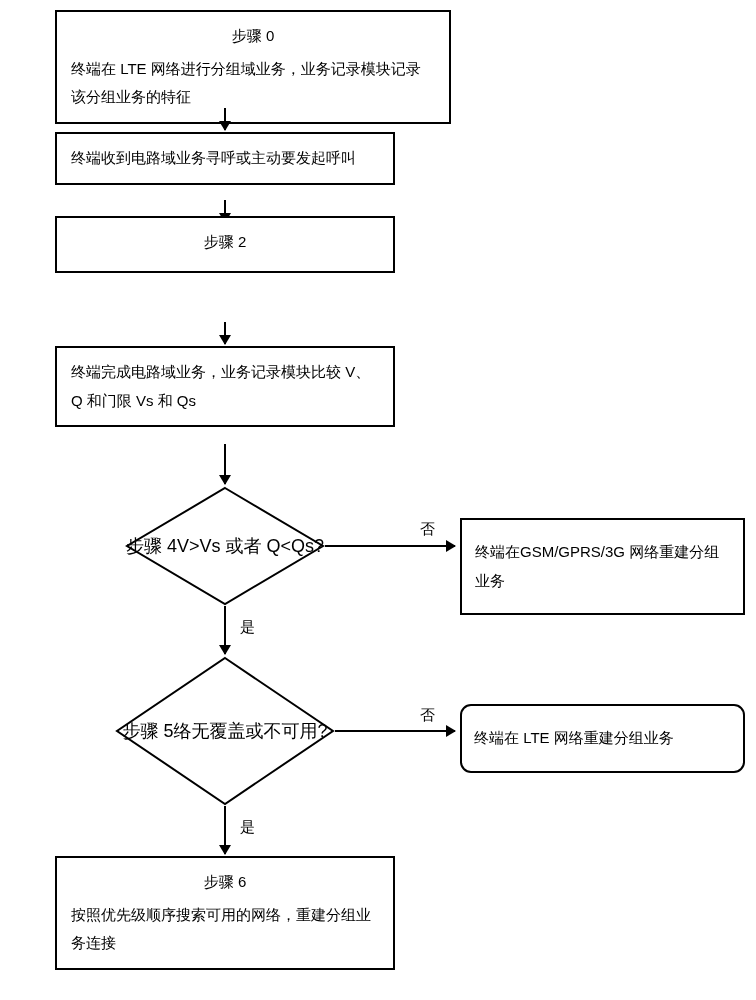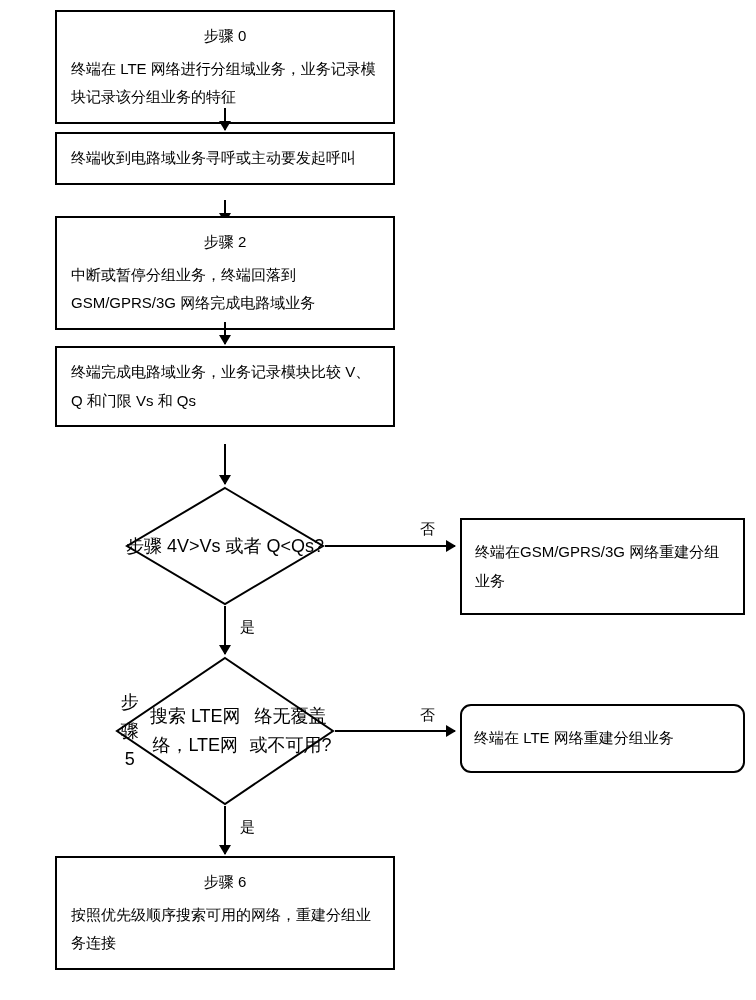--- a/index.html
+++ b/index.html
@@ -84,34 +84,33 @@
       border-left: 10px solid #000;
     }
     .label {
       position: absolute;
       font-size: 15px;
     }
   </style>
 </head>
 <body>
 
-<div class="box" style="left:55px; top:10px; width:340px;">
+<div class="box" style="left:55px; top:10px; width:396px;">
   <div class="title">步骤 0</div>
   <div>终端在 LTE 网络进行分组域业务，业务记录模块记录该分组业务的特征</div>
 </div>
 <div class="arrow-v" style="left:224px; top:108px; height:22px;"></div>
 
 <div class="box" style="left:55px; top:132px; width:340px;">
   <div>终端收到电路域业务寻呼或主动要发起呼叫</div>
 </div>
 <div class="arrow-v" style="left:224px; top:200px; height:22px;"></div>
 
 <div class="box" style="left:55px; top:216px; width:340px;">
   <div class="title">步骤 2</div>
-  <div>中断或暂停分组业务，终端回落到GSM/GPRS/3G 网络完成电路域业务</div>
 </div>
 <div class="arrow-v" style="left:224px; top:322px; height:22px;"></div>
 
 <div class="box" style="left:55px; top:346px; width:340px;">
   <div>终端完成电路域业务，业务记录模块比较 V、Q 和门限 Vs 和 Qs</div>
 </div>
 <div class="arrow-v" style="left:224px; top:444px; height:40px;"></div>
 
 <div class="diamond-wrap" style="left:125px; top:486px;">
   <div class="diamond">
@@ -134,21 +133,20 @@
 <div class="arrow-v" style="left:224px; top:606px; height:48px;"></div>
 <div class="label" style="left:240px; top:618px;">是</div>
 
 <div class="diamond-wrap" style="left:115px; top:656px;">
   <div class="diamond diamond5">
     <svg viewBox="0 0 220 150">
       <polygon points="110,2 218,75 110,148 2,75" fill="#fff" stroke="#000" stroke-width="2"></polygon>
     </svg>
     <div class="diamond-text">
       <div>步骤 5</div>
-      <div>搜索 LTE网络，LTE网</div>
       <div>络无覆盖或不可用?</div>
     </div>
   </div>
 </div>
 
 <div class="arrow-h" style="left:335px; top:730px; width:120px;"></div>
 <div class="label" style="left:420px; top:706px;">否</div>
 <div class="box" style="left:460px; top:704px; width:285px; padding:18px 12px;border-radius:11px;">
   <div>终端在 LTE 网络重建分组业务</div>
 </div>

